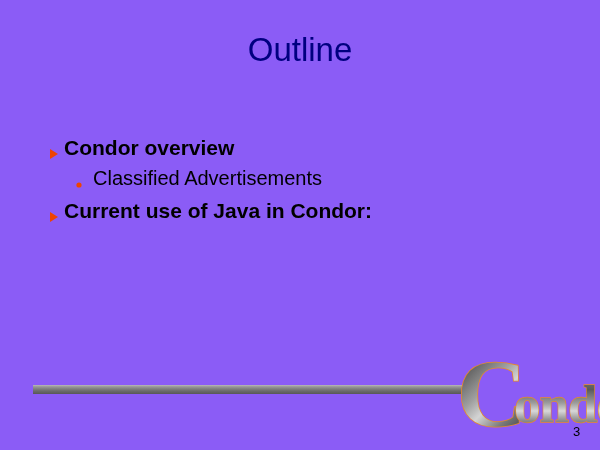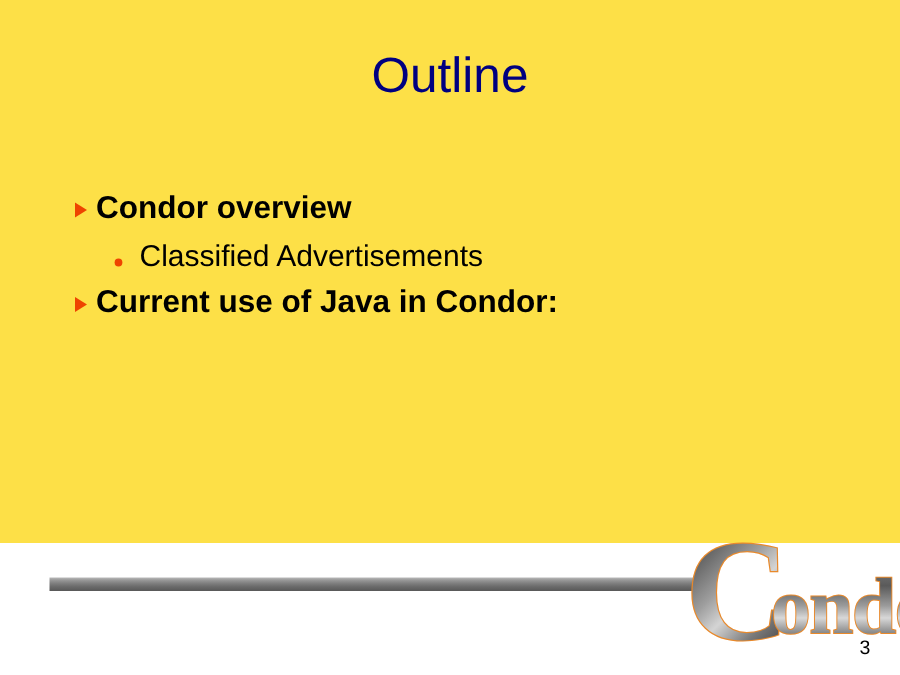--- a/index.html
+++ b/index.html
@@ -9,22 +9,22 @@
   body {
     width: 600px;
     height: 450px;
     background: #ffffff;
     font-family: "Liberation Sans", sans-serif;
     overflow: hidden;
   }
   .slide {
     position: relative;
     width: 600px;
-    height: 362px;
-    background: #fde047;
+    height: 450px;
+    background: #8b5cf6;
   }
 
   
   .slide-title {
     position: absolute;
     left: 0;
     top: 30px;
     width: 600px;
     text-align: center;
     font-size: 33px;
@@ -38,21 +38,21 @@
   
   .body-list {
     position: absolute;
     left: 48px;
     top: 127px;
     width: 520px;
   }
   .bullet-row {
     position: relative;
     display: flex;
-    align-items: flex-start;
+    align-items: flex-end;
     height: 33px;
   }
   .bullet-row.level1 {
     padding-left: 0px;
   }
   .bullet-row.level2 {
     padding-left: 27px;
     height: 30px;
   }
   .tri-marker {

